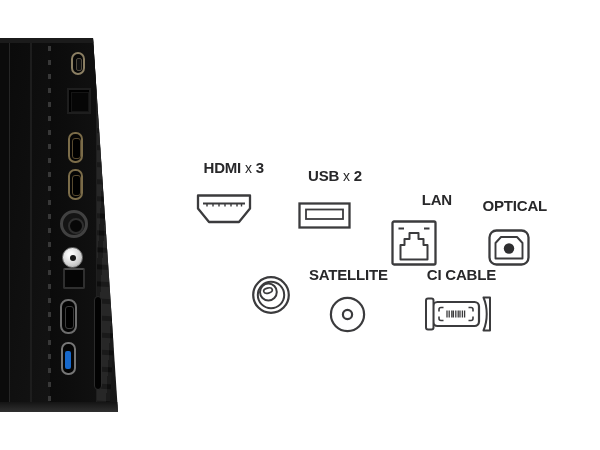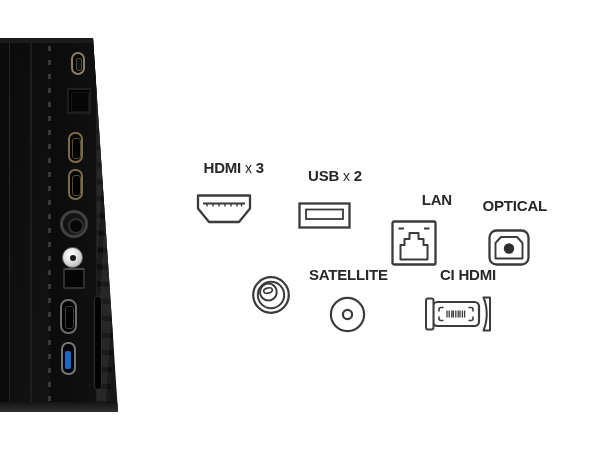--- a/index.html
+++ b/index.html
@@ -146,21 +146,21 @@
 
   <div class="group" style="left:309px;top:265px;width:76px;">
     <div class="glabel"><span>SATELLITE</span></div>
     <svg class="gicon m-sat" width="37" height="37" viewBox="0 0 37 37">
       <circle cx="18.5" cy="18.5" r="16.6" fill="none" stroke="#3b3b3d" stroke-width="2.2"></circle>
       <circle cx="18.5" cy="18.5" r="4.6" fill="none" stroke="#3b3b3d" stroke-width="2.2"></circle>
     </svg>
   </div>
 
   <div class="group" style="left:420px;top:265px;width:76px;">
-    <div class="glabel"><span>CI HDMI</span></div>
+    <div class="glabel"><span>CI CABLE</span></div>
     <svg class="gicon m-ci" width="68" height="40" viewBox="0 0 68 40">
       <rect x="9" y="8" width="46" height="24" rx="4.5" fill="none" stroke="#3b3b3d" stroke-width="2.2"></rect>
       <rect x="2" y="4.5" width="7.5" height="31" rx="2" fill="#ffffff" stroke="#3b3b3d" stroke-width="2"></rect>
       <path d="M15,17.5 V15.5 Q15,13.5 17,13.5 H19.5 M44.5,13.5 H47 Q49,13.5 49,15.5 V17.5 M49,22.5 V24.5 Q49,26.5 47,26.5 H44.5 M19.5,26.5 H17 Q15,26.5 15,24.5 V22.5" fill="none" stroke="#3b3b3d" stroke-width="1.6"></path>
       <path d="M23,16.5 v7 M25.2,16.5 v7 M27.8,16.5 v7 M29.4,16.5 v7 M31.8,16.5 v7 M34.2,16.5 v7 M36,16.5 v7 M38.4,16.5 v7 M40.6,16.5 v7" stroke="#3b3b3d" stroke-width="1.3"></path>
       <path d="M59.5,3.5 H66 V36.5 H59.5 C63.8,26.5 63.8,13.5 59.5,3.5 Z" fill="none" stroke="#3b3b3d" stroke-width="2" stroke-linejoin="round"></path>
     </svg>
   </div>
 
 </div>

